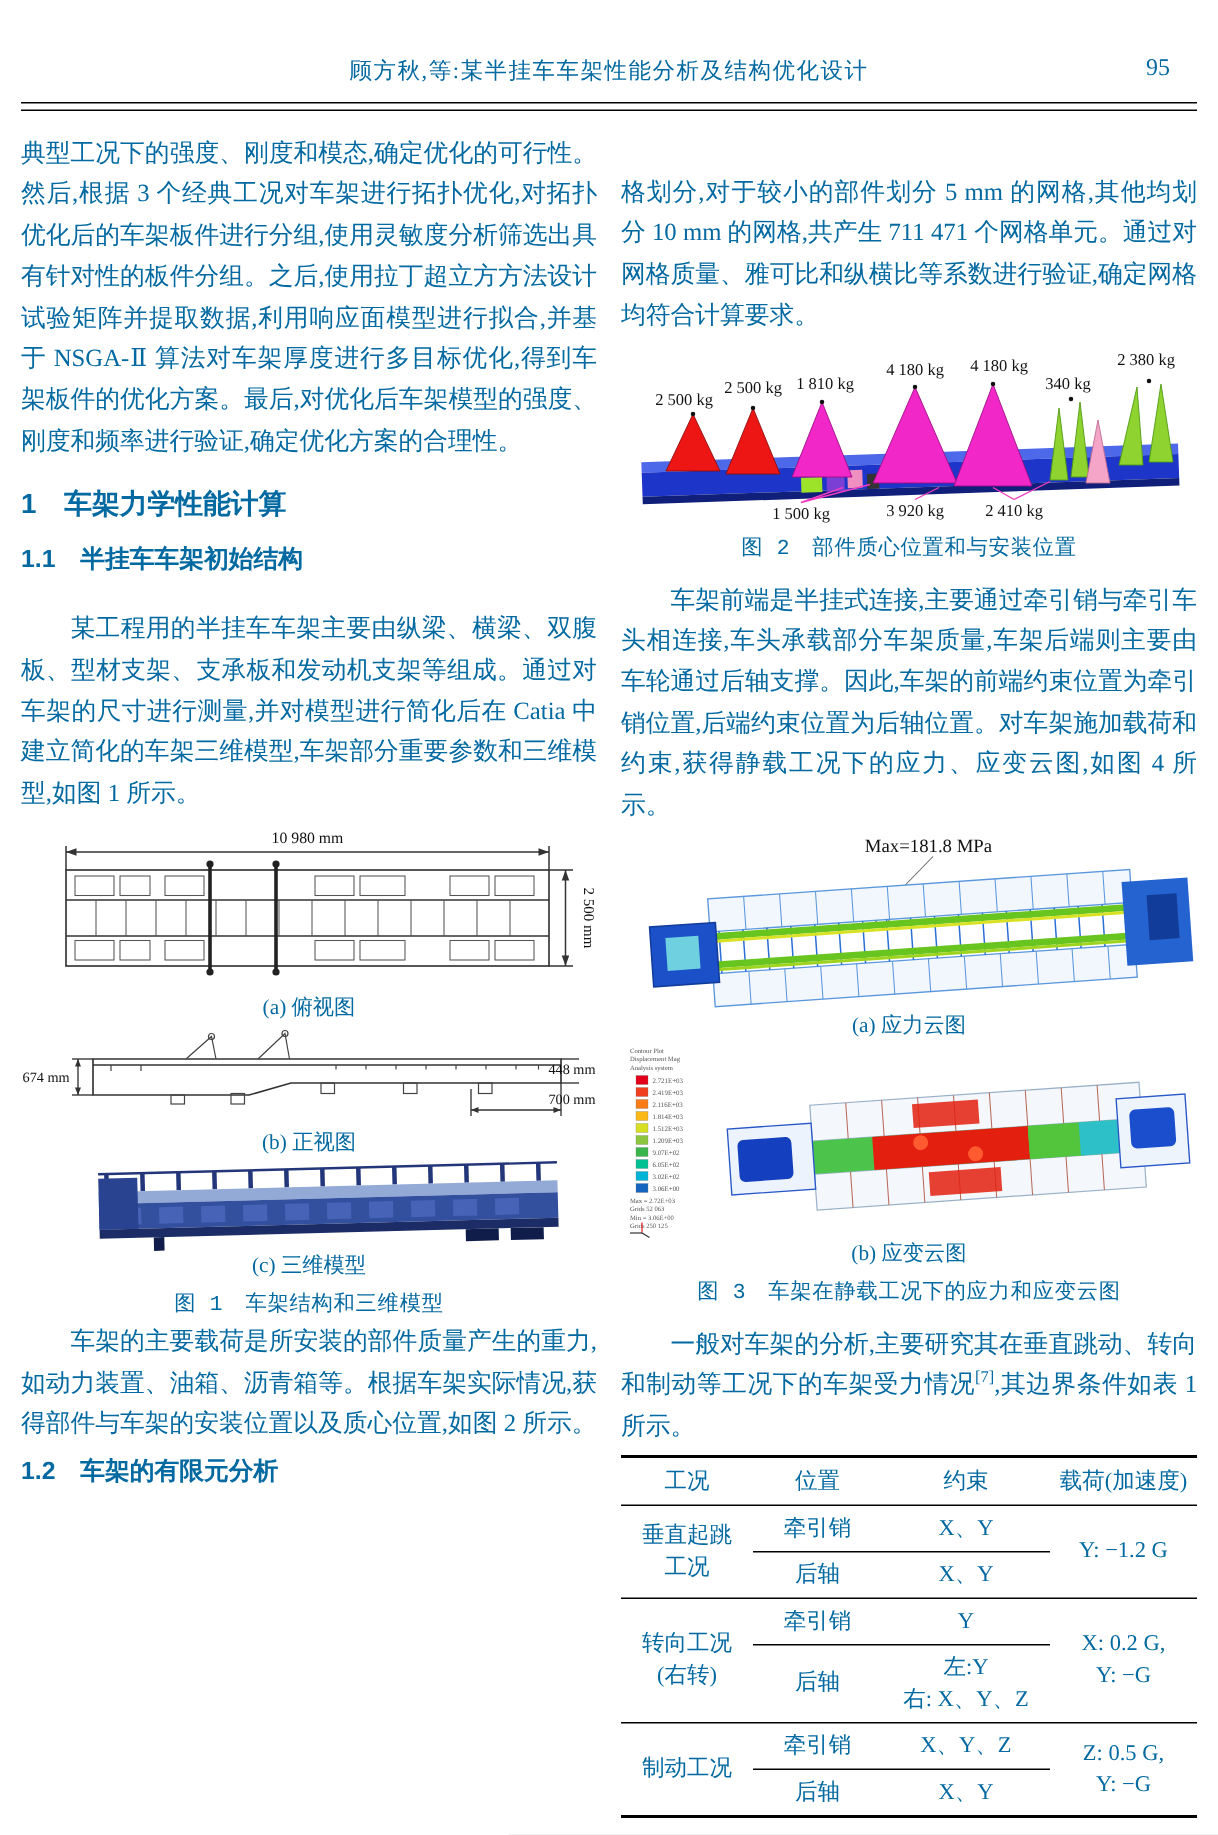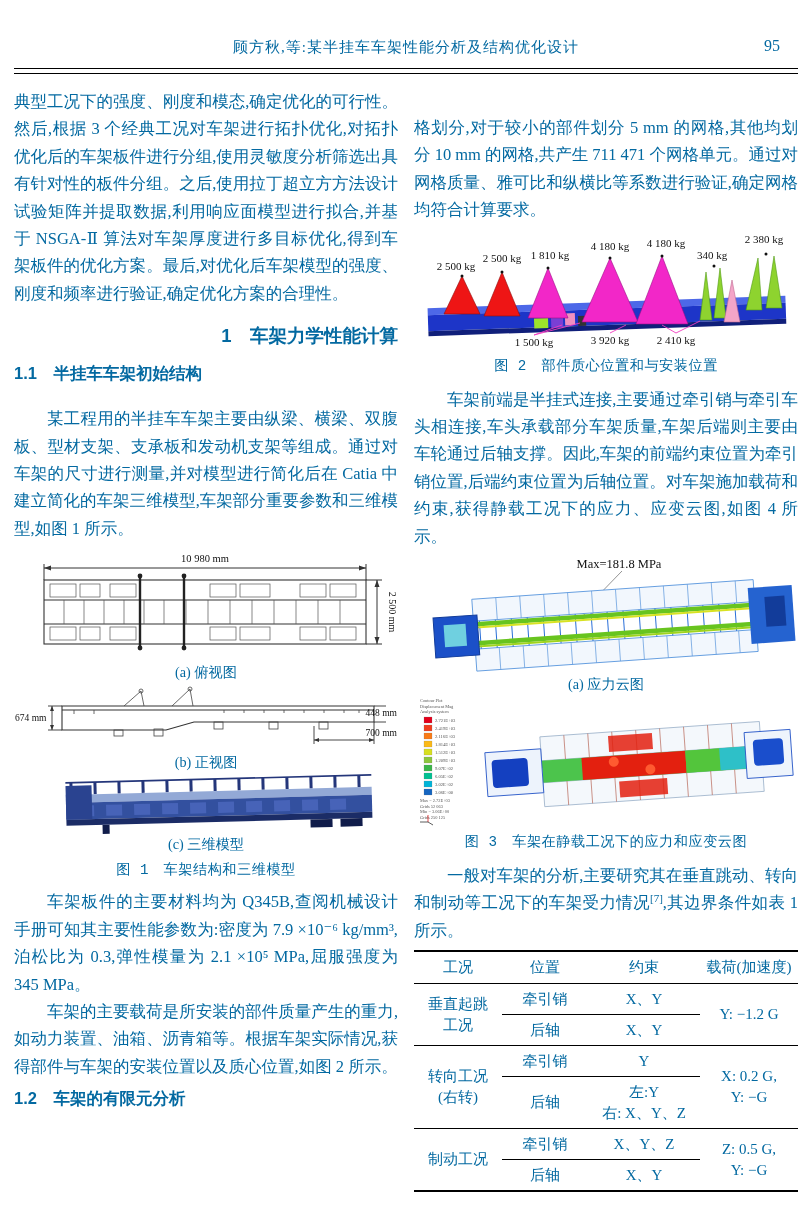--- a/index.html
+++ b/index.html
@@ -11,21 +11,21 @@
   .hdr-page{position:absolute;top:37px;right:32px;font-size:16px;}
   .hdr-rule{position:absolute;top:68px;left:14px;right:14px;height:4px;
             border-top:1.8px solid #000;border-bottom:1.2px solid #000;}
   
   .col{position:absolute;top:88px;width:384px;}
   .col-left{left:14px;}
   .col-right{left:414px;margin-top:26px;}
   p.body{margin:0;font-size:16.5px;line-height:27.4px;text-align:justify;}
   p.ind{text-indent:2em;}
   .h1{font-family:"Liberation Sans","DejaVu Sans",sans-serif;font-weight:bold;
-      font-size:18.5px;margin:16px 0 0 0;line-height:26px;text-align:right;}
+      font-size:18.5px;margin:16px 0 0 0;line-height:26px;}
   .h2{font-family:"Liberation Sans","DejaVu Sans",sans-serif;font-weight:bold;
       font-size:16.5px;margin:12px 0 0 0;line-height:24px;}
   .h1 + p.body, .h2 + p.body{margin-top:20px;}
   .figure{margin-top:8px;}
   .subcap{font-size:14.2px;text-align:center;line-height:20px;margin:0;}
   .figcap{font-size:14.2px;text-align:center;line-height:20px;margin:6px 0 0 0;letter-spacing:.5px;font-family:Liberation Mono, monospace;}
   svg{display:block;}
   svg text{font-family:"Liberation Serif","DejaVu Serif",serif;fill:#111;}
   .tinytxt{fill:#555;}
   
@@ -181,21 +181,20 @@
           <rect x="88" y="50" width="7" height="9" fill="#101c4a"></rect>
           <rect x="296" y="50" width="22" height="8" fill="#101c4a"></rect>
           <rect x="326" y="50" width="22" height="8" fill="#101c4a"></rect>
         </g>
       </svg>
       <p class="subcap">(c) 三维模型</p>
 
       <p class="figcap">图 1　车架结构和三维模型</p>
     </div>
 
-    <p class="body ind" style="margin-top:8px">车架板件的主要材料均为 Q345B,查阅机械设计手册可知其主要性能参数为:密度为 7.9 ×10⁻⁶ kg/mm³,泊松比为 0.3,弹性模量为 2.1 ×10⁵ MPa,屈服强度为 345 MPa。</p>
     <p class="body ind">车架的主要载荷是所安装的部件质量产生的重力,如动力装置、油箱、沥青箱等。根据车架实际情况,获得部件与车架的安装位置以及质心位置,如图 2 所示。</p>
 
     <div class="h2" style="margin-top:6px">1.2　车架的有限元分析</div>
   </div>
 
   <div class="col col-right">
 
     <p class="body">格划分,对于较小的部件划分 5 mm 的网格,其他均划分 10 mm 的网格,共产生 711 471 个网格单元。通过对网格质量、雅可比和纵横比等系数进行验证,确定网格均符合计算要求。</p>
 
     <div class="figure">
@@ -349,20 +348,21 @@
           <circle cx="200" cy="66" r="5" fill="#ff5a30"></circle>
             <circle cx="236" cy="76" r="5" fill="#ff5a30"></circle>
           <rect x="196" y="40" width="44" height="16" fill="#e3200f" opacity="0.85"></rect>
           <rect x="204" y="86" width="48" height="16" fill="#e3200f" opacity="0.85"></rect>
           <rect x="72" y="48" width="56" height="44" stroke="#2857c8" fill="#edf3fc" stroke-width="0.9"></rect>
           <rect x="78" y="56" width="36" height="28" rx="4" fill="#1440c0"></rect>
           <rect x="332" y="46" width="46" height="46" stroke="#2857c8" fill="#eef4fc" stroke-width="0.9"></rect>
           <rect x="340" y="54" width="30" height="26" rx="4" fill="#1a4ecc"></rect>
         </g>
       </svg>
+      <p class="subcap">(b) 应变云图</p>
 
       <p class="figcap">图 3　车架在静载工况下的应力和应变云图</p>
     </div>
 
     <p class="body ind" style="margin-top:10px"><span>一般对车架的分析,主要研究其在垂直跳动、转向和制动等工况下的车架受力情况</span><sup class="ref">[7]</sup><span>,其边界条件如表 1 所示。</span></p>
 
     <table class="t1">
       <colgroup>
           <col style="width:88px">
           <col style="width:86px">

